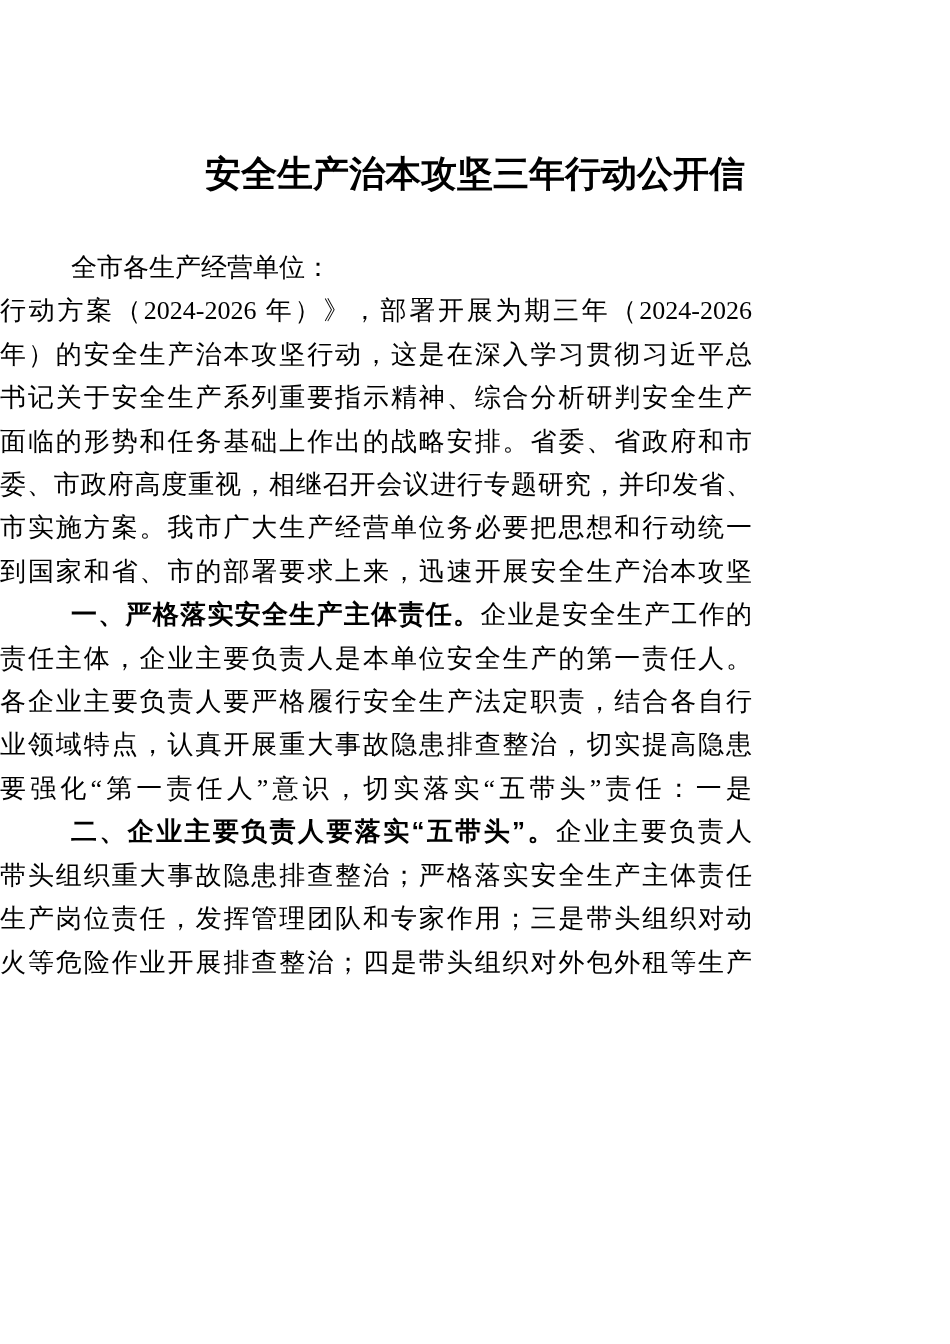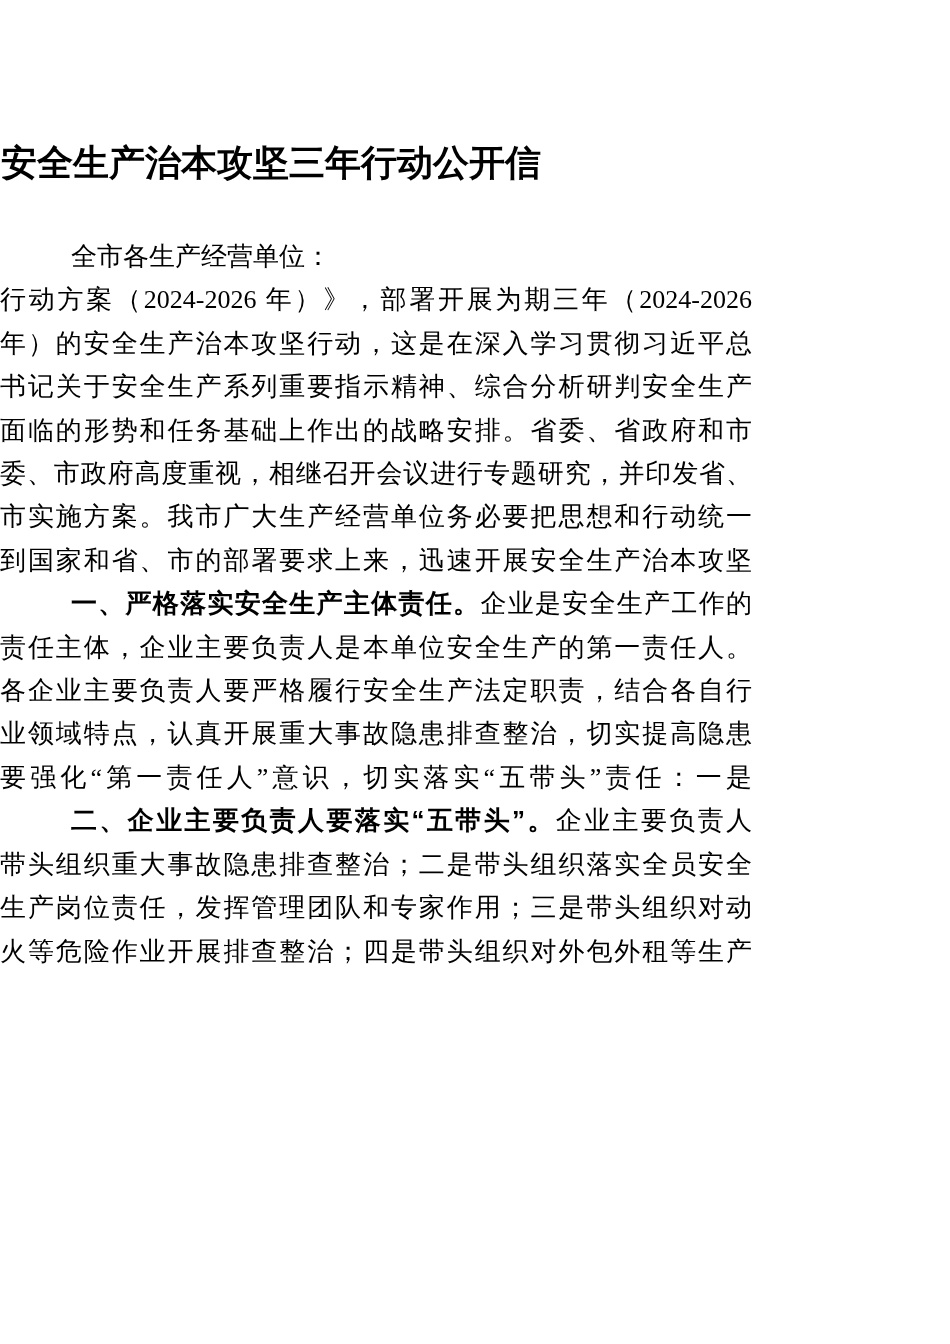--- a/index.html
+++ b/index.html
@@ -9,23 +9,23 @@
   }
   .page {
     position: relative;
     width: 950px;
     height: 1344px;
     background: #ffffff;
     overflow: hidden;
     color: #000000;
   }
   .doc-title {
-    margin: 1px;
+    margin: 12px;
     padding-top: 140px;
-    text-align: left;
+    text-align: center;
     font-family: "Liberation Serif", serif;
     font-weight: 700;
     font-size: 36px;
     line-height: 44px;
     color: #000000;
     letter-spacing: 0px;
   }
   .doc-body {
     margin-top: 50px;
     width: 752px;
@@ -74,18 +74,18 @@
       </div>
       <div>
         <div class="line indent"><span class="seg bold">一、严格落实安全生产主体责任。</span><span class="seg">企业是安全生产工作的</span></div>
         <div class="line"><span class="seg">责任主体，企业主要负责人是本单位安全生产的第一责任人。</span></div>
         <div class="line"><span class="seg">各企业主要负责人要严格履行安全生产法定职责，结合各自行</span></div>
         <div class="line"><span class="seg">业领域特点，认真开展重大事故隐患排查整治，切实提高隐患</span></div>
       </div>
       <div>
         <div class="line"><span class="seg">要强化“第一责任人”意识，切实落实“五带头”责任：一是</span></div>
         <div class="line indent"><span class="seg bold">二、企业主要负责人要落实“五带头”。</span><span class="seg">企业主要负责人</span></div>
-        <div class="line"><span class="seg">带头组织重大事故隐患排查整治；二是带头组织落实全员安全</span></div>
+        <div class="line"><span class="seg">带头组织重大事故隐患排查整治；严格落实安全生产主体责任</span></div>
         <div class="line"><span class="seg">生产岗位责任，发挥管理团队和专家作用；三是带头组织对动</span></div>
         <div class="line"><span class="seg">火等危险作业开展排查整治；四是带头组织对外包外租等生产</span></div>
       </div>
     </div>
 </div>
 
 </body></html>

